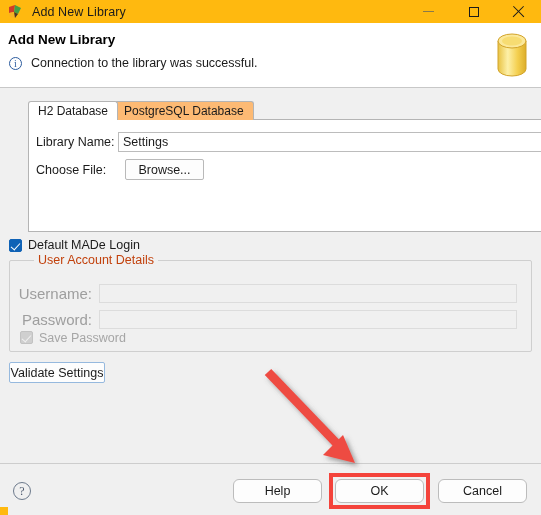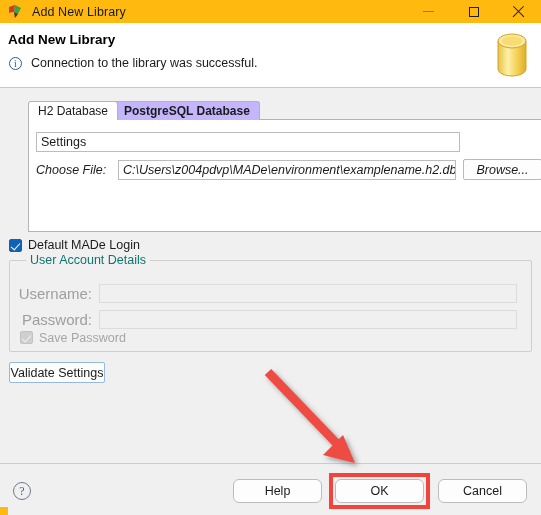--- a/index.html
+++ b/index.html
@@ -153,41 +153,40 @@
     border-top-right-radius: 3px;
     background: #ffffff;
     z-index: 3;
   }
   #tab-1 {
     left: 86px;
     border: 1px solid #b4b4b4;
     border-bottom: none;
     border-top-left-radius: 3px;
     border-top-right-radius: 3px;
-    background: #c4b5fd;
+    background: #fdba74;
     z-index: 2;
-    font-weight: bold;
   }
   #tabpanel {
     position: absolute;
     left: 0; top: 18px;
     width: 523px; height: 113px;
     background: #ffffff;
     border: 1px solid #b4b4b4;
     box-sizing: border-box;
   }
   .form-row {
     position: absolute;
     left: 0;
     height: 21px;
     display: flex;
     align-items: center;
   }
   #row-library { top: 11px; left: 7px; }
-  #row-file    { top: 39px; left: 7px; font-style: italic; }
+  #row-file    { top: 39px; left: 7px; }
   .form-label {
     font-size: 12.5px;
     color: #1b1b1b;
     width: 82px;
     flex: 0 0 auto;
   }
   .text-field {
     height: 20px;
     border: 1px solid #bcbcbc;
     background: #ffffff;
@@ -259,25 +258,25 @@
   #group-user {
     position: absolute;
     left: 9px; top: 260px;
     width: 523px; height: 92px;
     border: 1px solid #cfcfcf;
     border-radius: 2px;
     box-sizing: border-box;
   }
   #group-legend {
     position: absolute;
-    left: 16px; top: -8px;
+    left: 24px; top: -8px;
     background: #f0f0f0;
     padding: 0 4px;
     font-size: 12.5px;
-    color: #0f766e;
+    color: #c2410c;
   }
   .acct-row {
     position: absolute;
     left: 8px;
     height: 20px;
     display: flex;
     align-items: center;
   }
   #acct-user { top: 22px; }
   #acct-pass { top: 48px; }
@@ -434,26 +433,26 @@
       <div class="tab" id="tab-0">
         <span>H2 Database</span>
       </div>
       <div class="tab" id="tab-1">
         <span>PostgreSQL Database</span>
       </div>
     </div>
     <div id="tabpanel">
 
       <div class="form-row" id="row-library">
+        <span class="form-label">Library Name:</span>
         <div class="text-field" id="library-input" title="">Settings</div>
       </div>
 
       <div class="form-row" id="row-file">
         <span class="form-label">Choose File:</span>
-        <div class="text-field" id="file-input" title="">C:\Users\z004pdvp\MADe\environment\examplename.h2.db</div>
         <div id="browse-button">Browse...</div>
       </div>
 
     </div>
   </div>
 
   <div id="default-login">
     <span class="chk on">
         <span class="tick"></span>
       </span>

